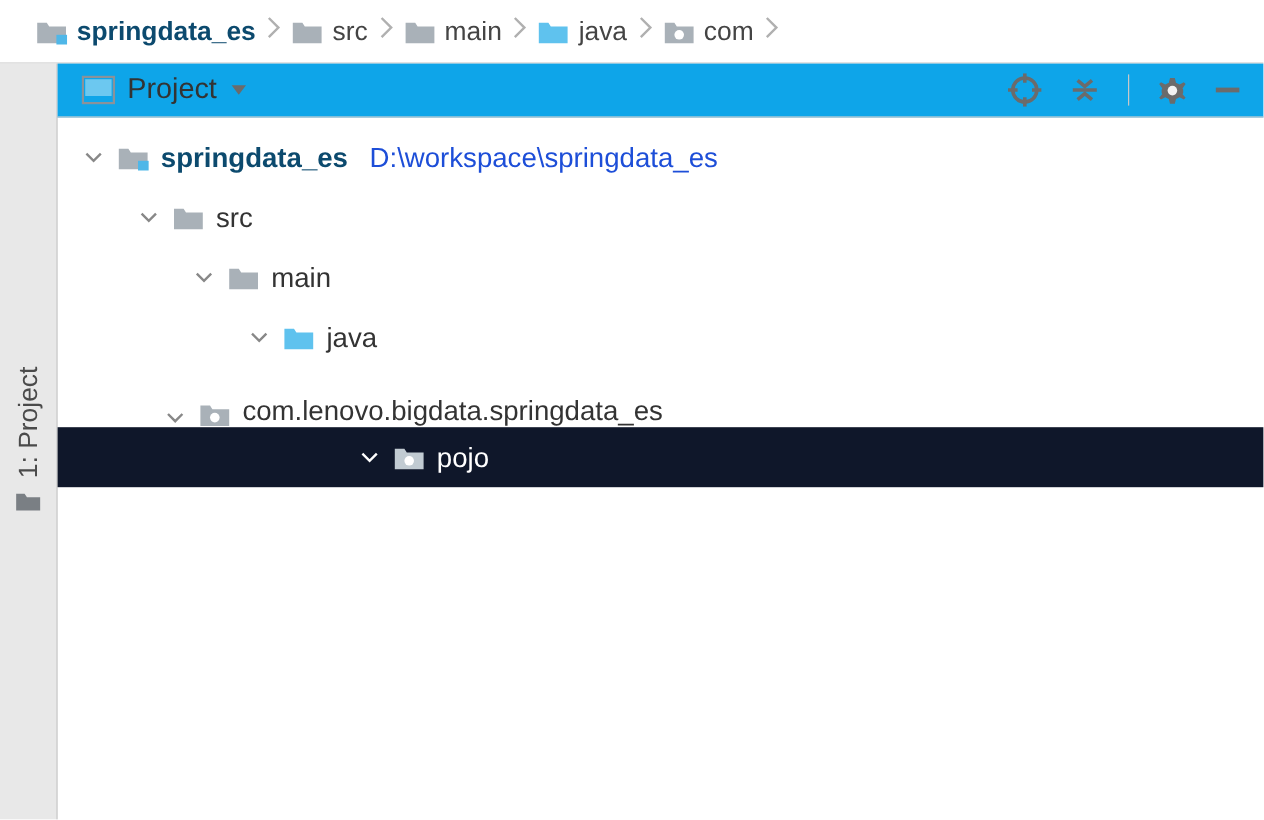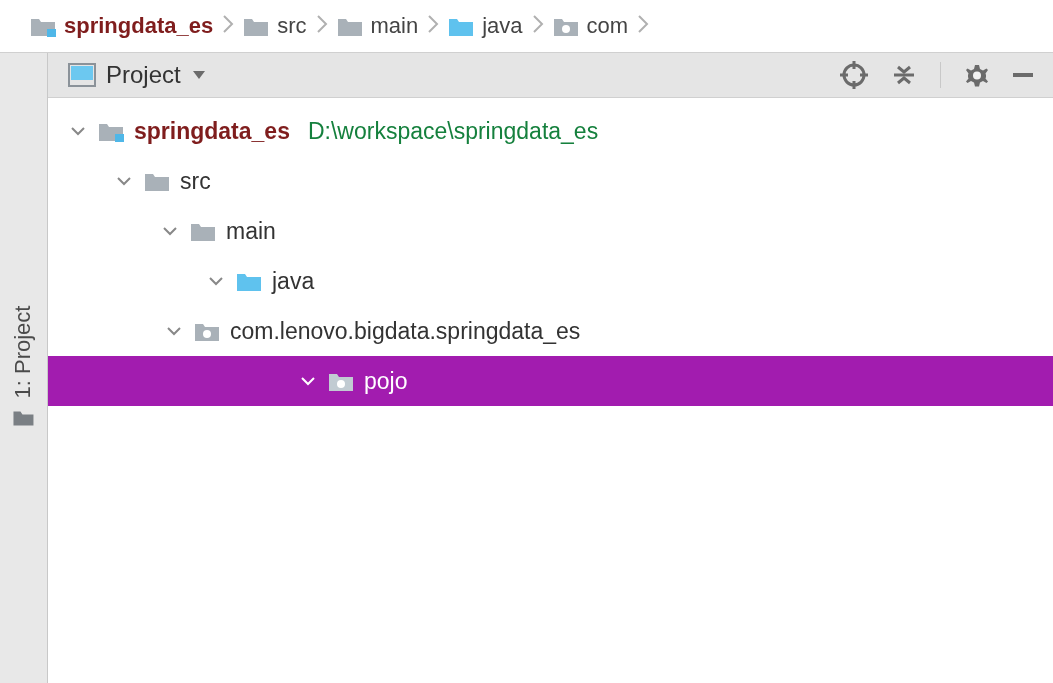--- a/index.html
+++ b/index.html
@@ -33,21 +33,21 @@
       align-items: center;
       gap: 8px;
       color: #444;
     }
     .breadcrumb-sep {
       color: #aaa;
       font-size: 24px;
     }
     .bold {
       font-weight: bold;
-      color: #7f1d1d;
+      color: #0c4a6e;
     }
     
     .content-row {
       display: flex;
       flex: 1;
       min-height: 0;
     }
     
     .vertical-tab {
       width: 48px;
@@ -79,21 +79,21 @@
       flex: 1;
       display: flex;
       flex-direction: column;
       min-width: 0;
     }
     
     .tool-header {
       display: flex;
       align-items: center;
       padding: 8px 20px;
-      background: #e5e5e5;
+      background: #0ea5e9;
       border-bottom: 1px solid #d0d0d0;
       gap: 10px;
     }
     .tool-header-left {
       display: flex;
       align-items: center;
       gap: 10px;
     }
     .tool-header-right {
       margin-left: auto;
@@ -120,32 +120,32 @@
       color: #333;
     }
     .tree-row {
       display: flex;
       align-items: center;
       height: 50px;
       gap: 10px;
       white-space: nowrap;
     }
     .tree-row.selected {
-      background: #a21caf;
+      background: #0f172a;
       color: #fff;
     }
     .tree-row .path-hint {
-      color: #15803d;
+      color: #1d4ed8;
       margin-left: 8px;
     }
     .indent-0 { padding-left: 20px; }
     .indent-1 { padding-left: 66px; }
     .indent-2 { padding-left: 112px; }
     .indent-3 { padding-left: 158px; }
-    .indent-4 { padding-left: 116px; }
+    .indent-4 { padding-left: 88px; align-items: flex-end; }
     .indent-5 { padding-left: 250px; }
     .chevron {
       width: 20px;
       display: flex;
       align-items: center;
       justify-content: center;
       color: #888;
       font-size: 18px;
     }
     .tree-row.selected .chevron {

